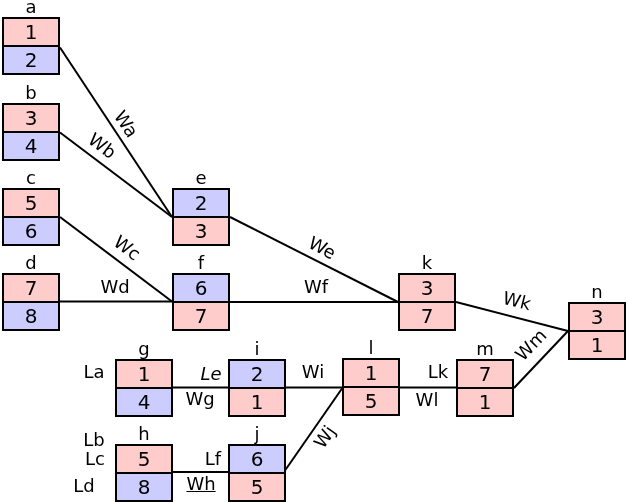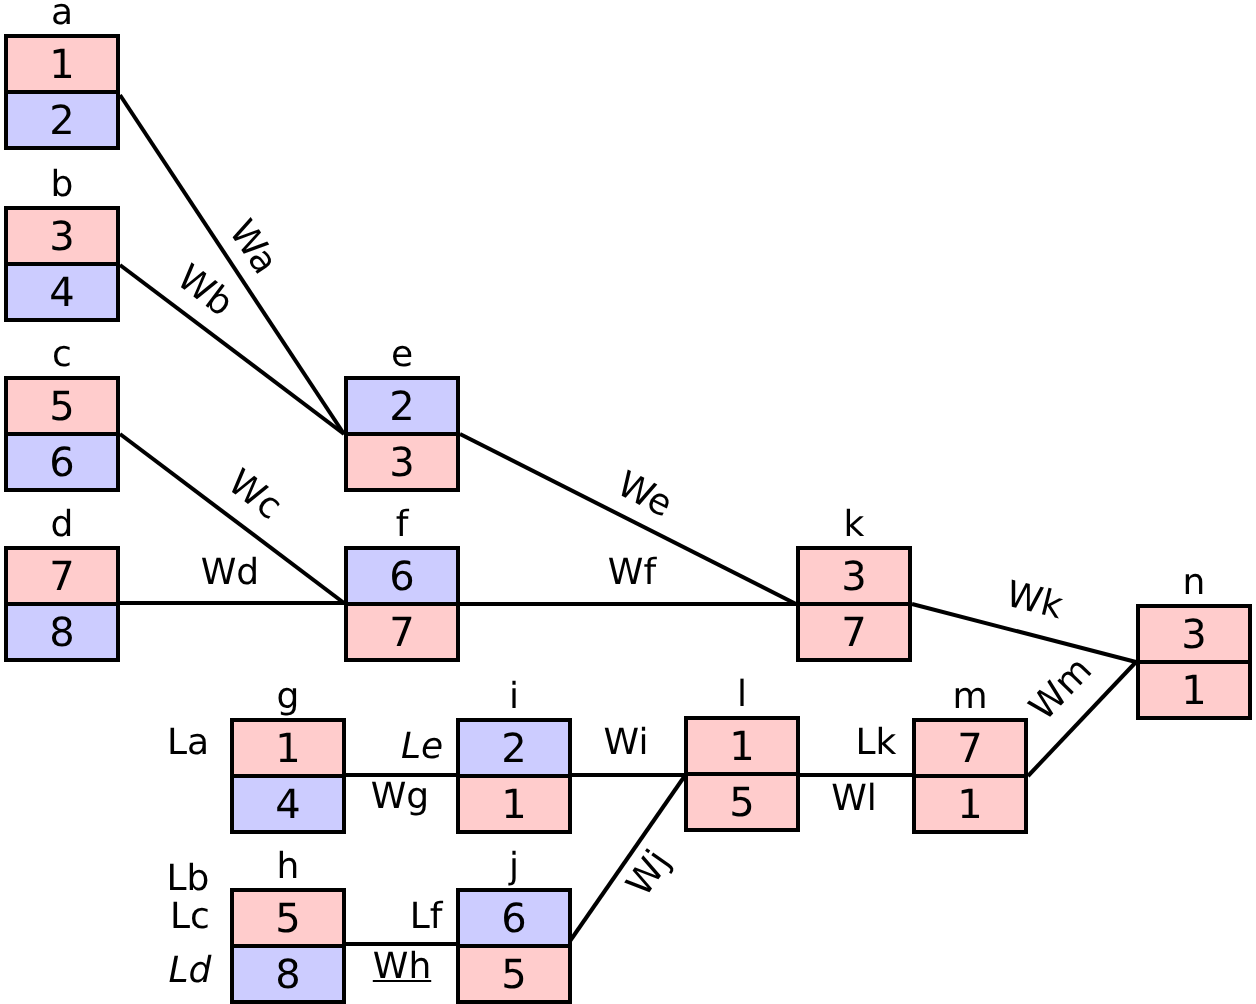--- a/index.html
+++ b/index.html
@@ -145,21 +145,21 @@
       <span class="lbl" style="left: 115px; top: 287px; transform: translate(-50%, -50%) rotate(0deg);">Wd</span>
       <span class="lbl" style="left: 322px; top: 248px; transform: translate(-50%, -50%) rotate(27deg);">We</span>
       <span class="lbl" style="left: 316px; top: 287px; transform: translate(-50%, -50%) rotate(0deg);">Wf</span>
       <span class="lbl" style="left: 517px; top: 301px; transform: translate(-50%, -50%) rotate(14deg);">Wk</span>
       <span class="lbl" style="left: 531px; top: 345px; transform: translate(-50%, -50%) rotate(-46deg);">Wm</span>
       <span class="lbl" style="left: 313px; top: 372px; transform: translate(-50%, -50%) rotate(0deg);">Wi</span>
       <span class="lbl" style="left: 325px; top: 437px; transform: translate(-50%, -50%) rotate(-55deg);">Wj</span>
       <span class="lbl" style="left: 94px; top: 372px; transform: translate(-50%, -50%) rotate(0deg);">La</span>
       <span class="lbl" style="left: 94px; top: 398px; transform: translate(-50%, -50%) rotate(0deg); margin-top: 42px;">Lb</span>
       <span class="lbl" style="left: 95px; top: 459px; transform: translate(-50%, -50%) rotate(0deg);">Lc</span>
-      <span class="lbl" style="left: 95px; top: 486px; transform: translate(-50%, -50%) rotate(0deg); font-style: italic;">Ld</span>
+      <span class="lbl" style="left: 84px; top: 486px; transform: translate(-50%, -50%) rotate(0deg);">Ld</span>
       <span class="lbl" style="left: 211px; top: 374px; transform: translate(-50%, -50%) rotate(0deg); font-style: italic;">Le</span>
       <span class="lbl" style="left: 200px; top: 399px; transform: translate(-50%, -50%) rotate(0deg);">Wg</span>
       <span class="lbl" style="left: 213px; top: 459px; transform: translate(-50%, -50%) rotate(0deg);">Lf</span>
       <span class="lbl" style="left: 201px; top: 484px; transform: translate(-50%, -50%) rotate(0deg); text-decoration: underline;">Wh</span>
       <span class="lbl" style="left: 438px; top: 372px; transform: translate(-50%, -50%) rotate(0deg);">Lk</span>
       <span class="lbl" style="left: 427px; top: 400px; transform: translate(-50%, -50%) rotate(0deg);">Wl</span>
     </div>
 </div>
 
 </body></html>

